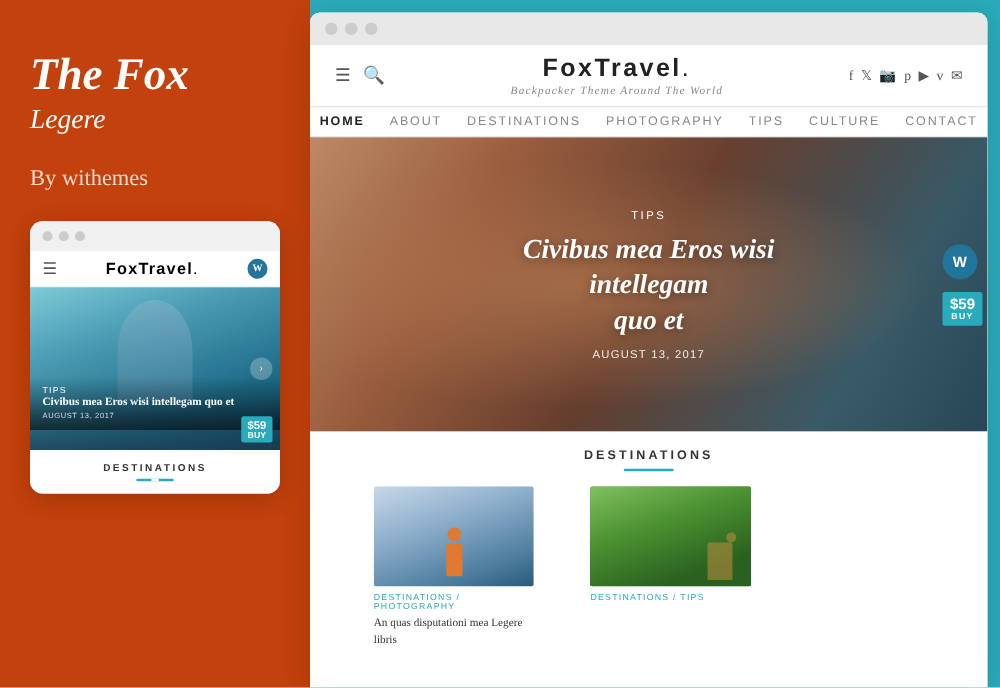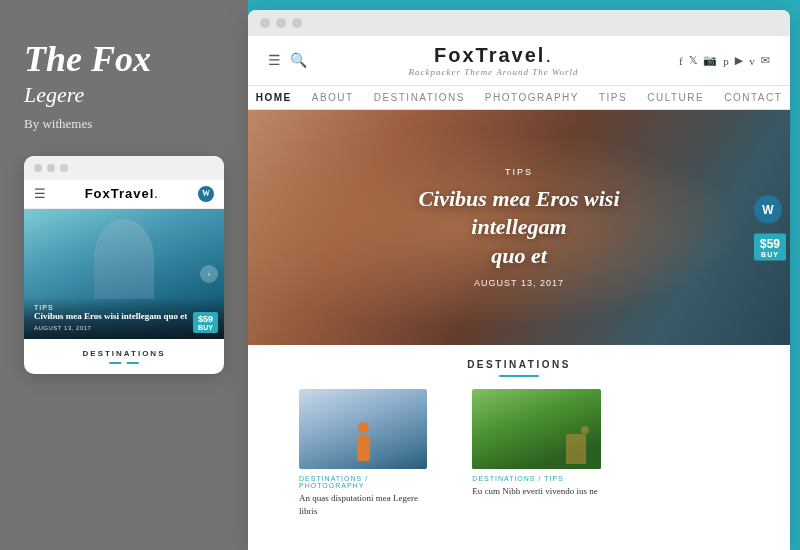--- a/index.html
+++ b/index.html
@@ -9,44 +9,44 @@
       overflow: hidden;
       font-family: 'Georgia', serif;
       background: #2aabbb;
       display: flex;
     }
 
     
     .left-panel {
       width: 248px;
       min-width: 248px;
-      background: #737373;
+      background: #c2410c;
       padding: 40px 24px 20px 24px;
       display: flex;
       flex-direction: column;
       align-items: flex-start;
     }
     .theme-title {
       font-size: 36px;
       font-weight: 900;
       color: #fff;
       line-height: 1.1;
       font-style: italic;
     }
     .theme-subtitle {
       font-size: 22px;
       font-weight: 300;
       color: #fff;
       margin-top: 2px;
       font-style: italic;
     }
     .theme-author {
-      font-size: 13px;
+      font-size: 18px;
       color: rgba(255,255,255,0.8);
-      margin-top: 8px;
+      margin-top: 24px;
       font-style: normal;
     }
 
     
     .mobile-card {
       background: #fff;
       border-radius: 10px;
       width: 200px;
       margin-top: 24px;
       overflow: hidden;
@@ -87,21 +87,21 @@
       overflow: hidden;
     }
     .mobile-hero-img {
       width: 100%;
       height: 100%;
       background: linear-gradient(160deg, #7ecad6 0%, #4a9db5 30%, #1e6b88 70%, #0d4a62 100%);
       position: relative;
     }
     .mobile-hero-overlay {
       position: absolute;
-      bottom: 0; left: 0; right: 0;
+      bottom: 16px; left: 0; right: 0;
       padding: 8px 10px;
       background: linear-gradient(transparent, rgba(0,0,0,0.55));
     }
     .mobile-hero-tag {
       font-size: 7px;
       color: #fff;
       letter-spacing: 1px;
       text-transform: uppercase;
       font-family: Arial, sans-serif;
     }
@@ -534,19 +534,18 @@
 
 
         <div class="dest-card">
           <div class="dest-img dest-img-3">
             <div style="width:100%;height:100%;background:linear-gradient(160deg,#80c060 0%,#4a9030 40%,#2a6020 80%);position:relative;overflow:hidden;">
               <div style="position:absolute;bottom:5px;right:15px;width:20px;height:30px;background:rgba(180,140,60,0.6);border-radius:2px 2px 0 0;"></div>
               <div style="position:absolute;bottom:35px;right:12px;width:8px;height:8px;border-radius:50%;background:rgba(180,140,60,0.6);"></div>
             </div>
           </div>
           <div class="dest-tag">DESTINATIONS / TIPS</div>
-          <div class="dest-title">Eu cum Nibh everti vivendo ius ne</div>
         </div>
 
       </div>
     </div>
   </div>
 </div>
 
 </body></html>

